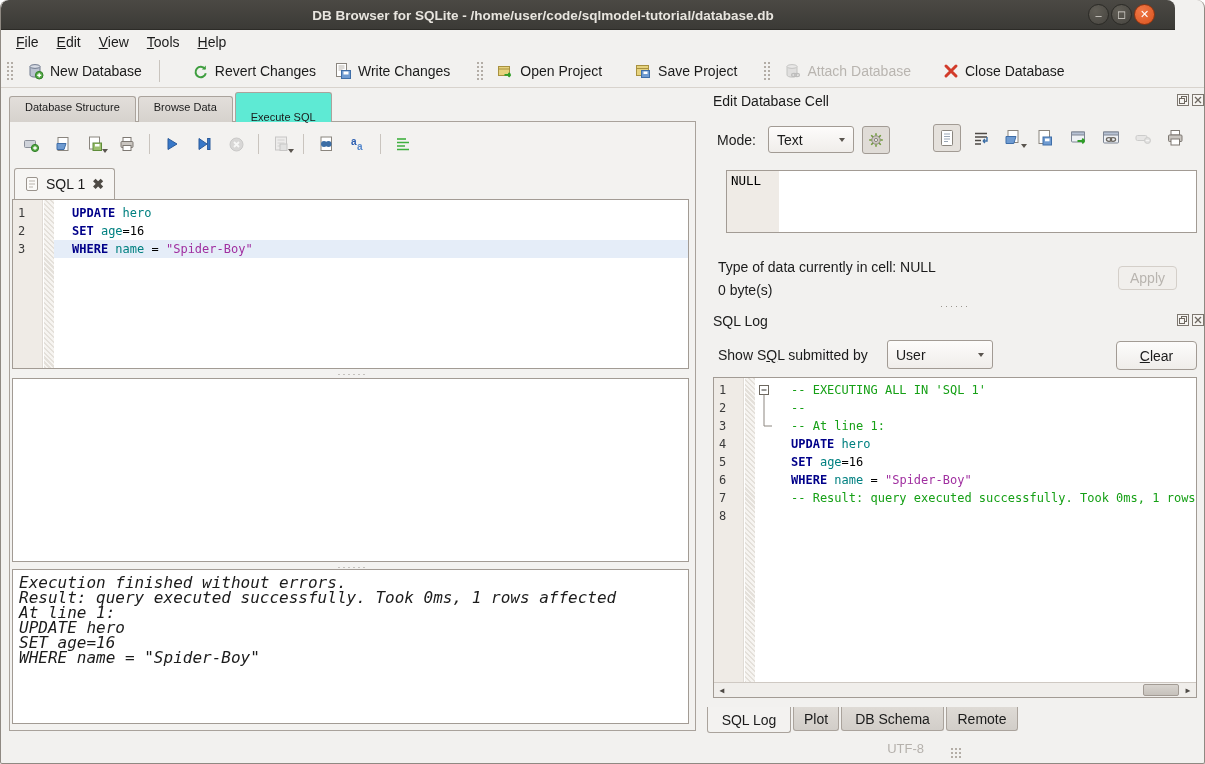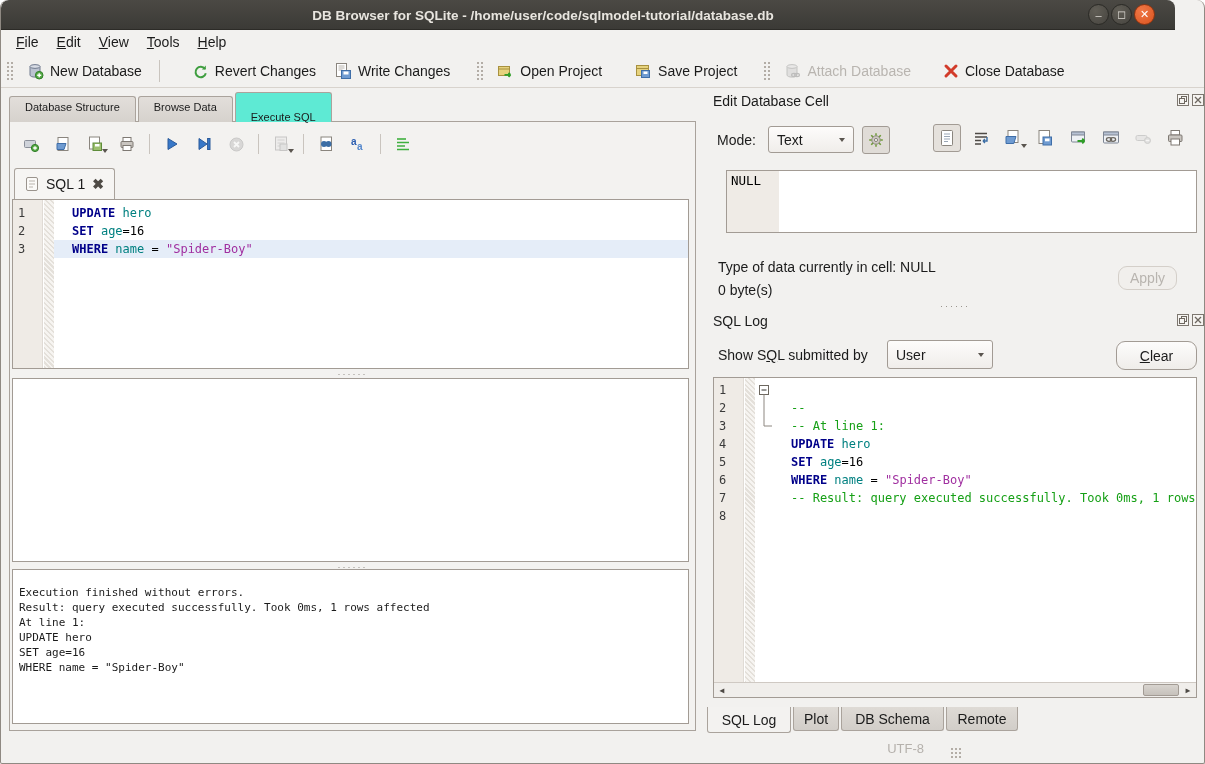--- a/index.html
+++ b/index.html
@@ -72,30 +72,30 @@
   .crow .fpad { width:10px; flex:none; }
   .crow .fold { width:18px; flex:none; position:relative; }
   .crow .code { flex:1; padding-left:18px; overflow:hidden; }
   .crow .code.cur { background:#e5edf8; }
   .tk-kw { color:#000089; font-weight:bold; }
   .tk-id { color:#008080; }
   .tk-str { color:#a02fa0; }
   .tk-cm { color:#16a016; }
   .tk-pl { color:#000;margin-top:24px; }
   .splitter-dots { position:absolute; left:0; width:100%; text-align:center; color:#8d8780; font-size:9px; letter-spacing:2px; line-height:8px; cursor:row-resize; }
-  .execlog { font-family:"DejaVu Sans Mono", monospace; font-size:11px; line-height:15px; padding:15px 0 0 6px; white-space:pre; overflow:hidden; }
+  .execlog { font-family:"DejaVu Sans Mono", monospace; font-size:16px; line-height:15px; padding:5px 0 0 6px; white-space:pre; overflow:hidden;font-style:italic; }
   
   .dock-title { position:absolute; font-size:14px; color:#1b1b1b; }
   .dock-icons { position:absolute; display:flex; gap:3px; }
   .dock-icon { width:12px; height:12px; border:1px solid #7d7argba; border:1px solid #7d776f; background:#f6f4f1; display:flex; align-items:center; justify-content:center; cursor:pointer; }
   .combo { position:absolute; display:flex; align-items:center; justify-content:space-between; padding:0 8px;
     background:linear-gradient(#fdfcfb,#f0edea); border:1px solid #a29b94; border-radius:3px; font-size:14px; cursor:pointer; }
   .combo .dd-arrow { align-self:center; margin:0; }
   .btn { position:absolute; display:flex; align-items:center; justify-content:center; font-size:14px;
-    background:linear-gradient(#fdfcfb,#efedea); border:1px solid #a29b94; border-radius:9px; cursor:pointer; }
+    background:linear-gradient(#fdfcfb,#efedea); border:1px solid #a29b94; border-radius:4px; cursor:pointer; }
   .btn.disabled { background:#f1efec; border-color:#d4cfc9; color:#b8b4af; cursor:default; }
   .btn u { text-decoration:underline; }
   .tool-framed { position:absolute; width:28px; height:28px; background:#e5e1dc; border:1px solid #a29b94; border-radius:3px;
     display:flex; align-items:center; justify-content:center; cursor:pointer; }
   .ricon { position:absolute; width:24px; height:24px; display:flex; align-items:center; justify-content:center; cursor:pointer; }
   .ricon.disabled svg { opacity:.4; filter:grayscale(1); }
   .cell-edit { position:absolute; background:#fff; border:1px solid #a29b94; font-family:"DejaVu Sans Mono", monospace; font-size:12.5px; }
   .cell-gutter { position:absolute; left:0; top:0; bottom:0; width:52px; background:#efebe6; }
   .cell-value { position:absolute; left:4px; top:2px; color:#000; }
   .info-text { position:absolute; font-size:14px; }
@@ -455,21 +455,21 @@
 
   <div class="pane code-pane" style="left:712px; top:377px; width:484px; height:321px;">
     <div class="code-inner">
       <div class="gutter-bg"></div>
       <div class="fold-bg"></div>
       <div style="position:relative; padding-top:3px;">
           <div class="crow"><span class="ln">1</span><span class="fpad"></span><span class="fold"><svg width="18" height="18">
                 <rect x="4.5" y="4.5" width="9" height="9" fill="#fff" stroke="#6d675f"></rect>
                 <line x1="6.5" y1="9" x2="11.5" y2="9" stroke="#33302c"></line>
                 <line x1="9" y1="13.5" x2="9" y2="18" stroke="#8d8780"></line>
-              </svg></span></div>
+              </svg></span><span class="code"><span class="tk-cm">-- EXECUTING ALL IN 'SQL 1'</span></span></div>
           <div class="crow"><span class="ln">2</span><span class="fpad"></span><span class="fold"><svg width="18" height="18">
                 <line x1="9" y1="0" x2="9" y2="18" stroke="#8d8780"></line>
               </svg></span><span class="code"><span class="tk-cm">--</span></span></div>
           <div class="crow"><span class="ln">3</span><span class="fpad"></span><span class="fold"><svg width="18" height="18">
                 <line x1="9" y1="0" x2="9" y2="9" stroke="#8d8780"></line>
                 <line x1="9" y1="9" x2="17" y2="9" stroke="#8d8780"></line>
               </svg></span><span class="code"><span class="tk-cm">-- At line 1:</span></span></div>
           <div class="crow"><span class="ln">4</span><span class="fpad"></span><span class="fold"></span><span class="code"><span class="tk-kw">UPDATE</span><span class="tk-pl"> </span><span class="tk-id">hero</span></span></div>
           <div class="crow"><span class="ln">5</span><span class="fpad"></span><span class="fold"></span><span class="code"><span class="tk-kw">SET</span><span class="tk-pl"> </span><span class="tk-id">age</span><span class="tk-pl">=16</span></span></div>
           <div class="crow"><span class="ln">6</span><span class="fpad"></span><span class="fold"></span><span class="code"><span class="tk-kw">WHERE</span><span class="tk-pl"> </span><span class="tk-id">name</span><span class="tk-pl"> = </span><span class="tk-str">"Spider-Boy"</span></span></div>

